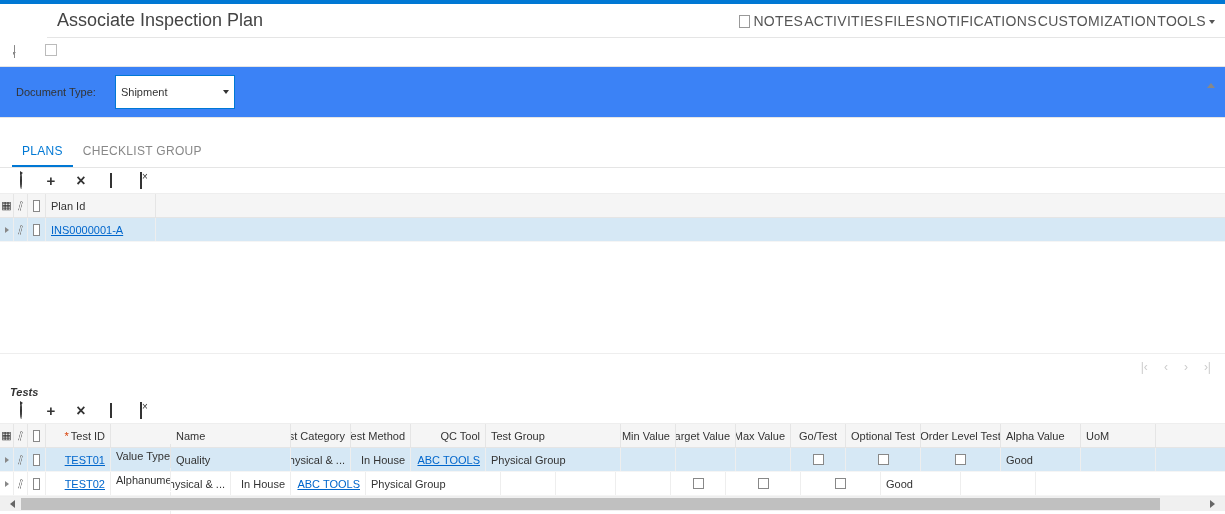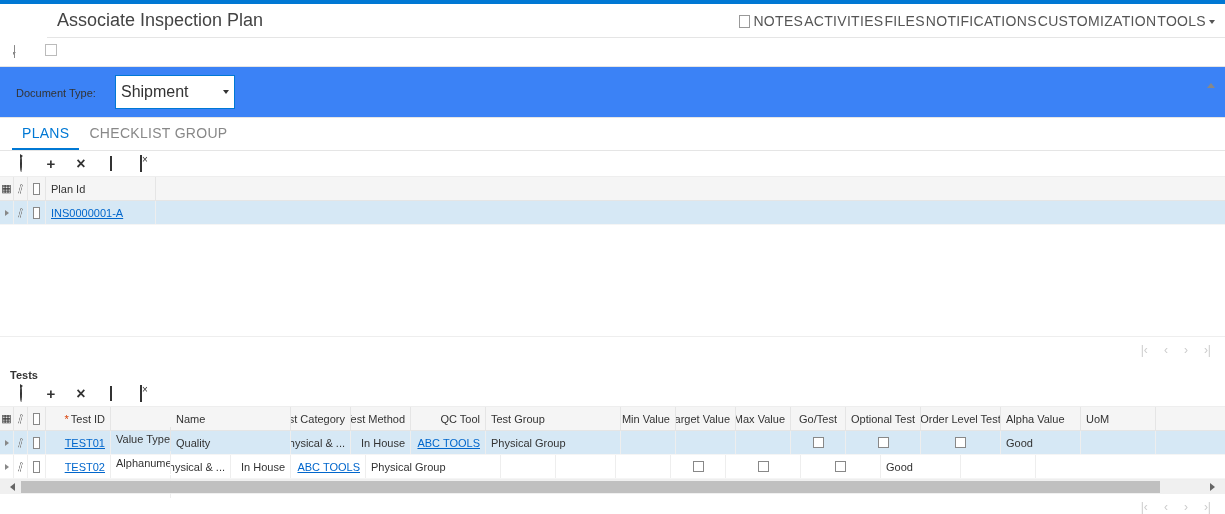--- a/index.html
+++ b/index.html
@@ -19,28 +19,28 @@
   
   .quick-actions { padding: 6px 14px; }
   .qa-icon { display: inline-block; width: 14px; height: 14px; margin-right: 14px; color: #888; cursor: pointer; }
   .undo-arc { width: 12px; height: 8px; border: 1.5px solid #888; border-bottom: none; border-right: none; border-radius: 12px 0 0 0; position: relative; }
   .undo-arc::after { content: ''; position: absolute; left: -2px; top: 6px; border-top: 3px solid #888; border-right: 3px solid transparent; }
   .save-icon { width: 12px; height: 12px; border: 1px solid #bbb; display: inline-block; }
   
   
   .filter-bar { background: #3b82f6; border: 1px solid #e5e5e5; border-left: none; border-right: none; padding: 8px 16px; position: relative; }
   .filter-bar label { color: #333; margin-right: 16px; font-size: 11px; }
-  .filter-select { display: inline-flex; align-items: center; border: 1px solid #0078d4; width: 120px; height: 20px; background: #fff; padding: 16px 5px; justify-content: space-between; font-size: 16px; }
+  .filter-select { display: inline-flex; align-items: center; border: 1px solid #0078d4; width: 120px; height: 20px; background: #fff; padding: 16px 5px; justify-content: space-between; font-size: 11px; }
   .filter-select .sel-caret { width: 0; height: 0; border-left: 3px solid transparent; border-right: 3px solid transparent; border-top: 4px solid #333; }
   .filter-collapse { position: absolute; right: 8px; top: 4px; width: 10px; height: 10px; cursor: pointer; }
   .chev-up { width: 0; height: 0; border-left: 4px solid transparent; border-right: 4px solid transparent; border-bottom: 5px solid #888; }
   
   
   .tabs { display: flex; border-bottom: 1px solid #e5e5e5; padding: 0 12px; }
-  .tab { padding: 7px 10px; font-size: 14px; color: #888; cursor: pointer; letter-spacing: 0.3px; }
+  .tab { padding: 7px 10px; font-size: 12px; color: #888; cursor: pointer; letter-spacing: 0.3px; margin-top: 19px; }
   .tab.active { color: #0078d4; border-bottom: 2px solid #0078d4; }
   
   
   .grid-toolbar { display: flex; align-items: center; padding: 4px 14px; gap: 16px; border-bottom: 1px solid #eee; height: 26px; }
   .gt-icon { width: 14px; cursor: pointer; color: #333; text-align: center; font-size: 13px; }
   .gt-refresh { width: 12px; height: 12px; border: 1.5px solid #333; border-radius: 50%; border-top-color: transparent; position: relative; }
   .gt-refresh::after { content: ''; position: absolute; right: -2px; top: -2px; border-left: 3px solid #333; border-top: 2px solid transparent; border-bottom: 2px solid transparent; }
   .gt-plus::before { content: '+'; font-weight: bold; font-size: 15px; }
   .gt-x::before { content: '×'; font-weight: bold; font-size: 16px; }
   .gt-fit { width: 12px; height: 10px; border-left: 1.5px solid #333; border-right: 1.5px solid #333; position: relative; }
@@ -63,21 +63,21 @@
   .note-icon { width: 10px; height: 12px; border: 1px solid #888; background: #fff; }
   .c-planid { width: 110px; }
   .link { color: #0066cc; text-decoration: underline; cursor: pointer; }
   .plan-grid { height: 160px; }
   
   
   .pagination { display: flex; justify-content: flex-end; gap: 16px; padding: 6px 14px; color: #ccc; font-size: 12px; }
   .pg-btn { cursor: pointer; }
   
   
-  .section-title { padding: 6px 10px 0 10px; font-weight: bold; font-size: 11px; }
+  .section-title { padding: 6px 10px 0 10px; font-weight: bold; font-size: 11px; font-style: italic; }
   
   
   .c-testid { width: 65px; justify-content: flex-end; }
   .c-valtype { width: 60px; margin-top: 40px; }
   .c-name { width: 120px; }
   .c-testcat { width: 60px; justify-content: flex-end; text-align: right; }
   .c-method { width: 60px; justify-content: flex-end; }
   .c-qctool { width: 75px; justify-content: flex-end; }
   .c-tgroup { width: 135px; }
   .c-minval { width: 55px; justify-content: flex-end; }

